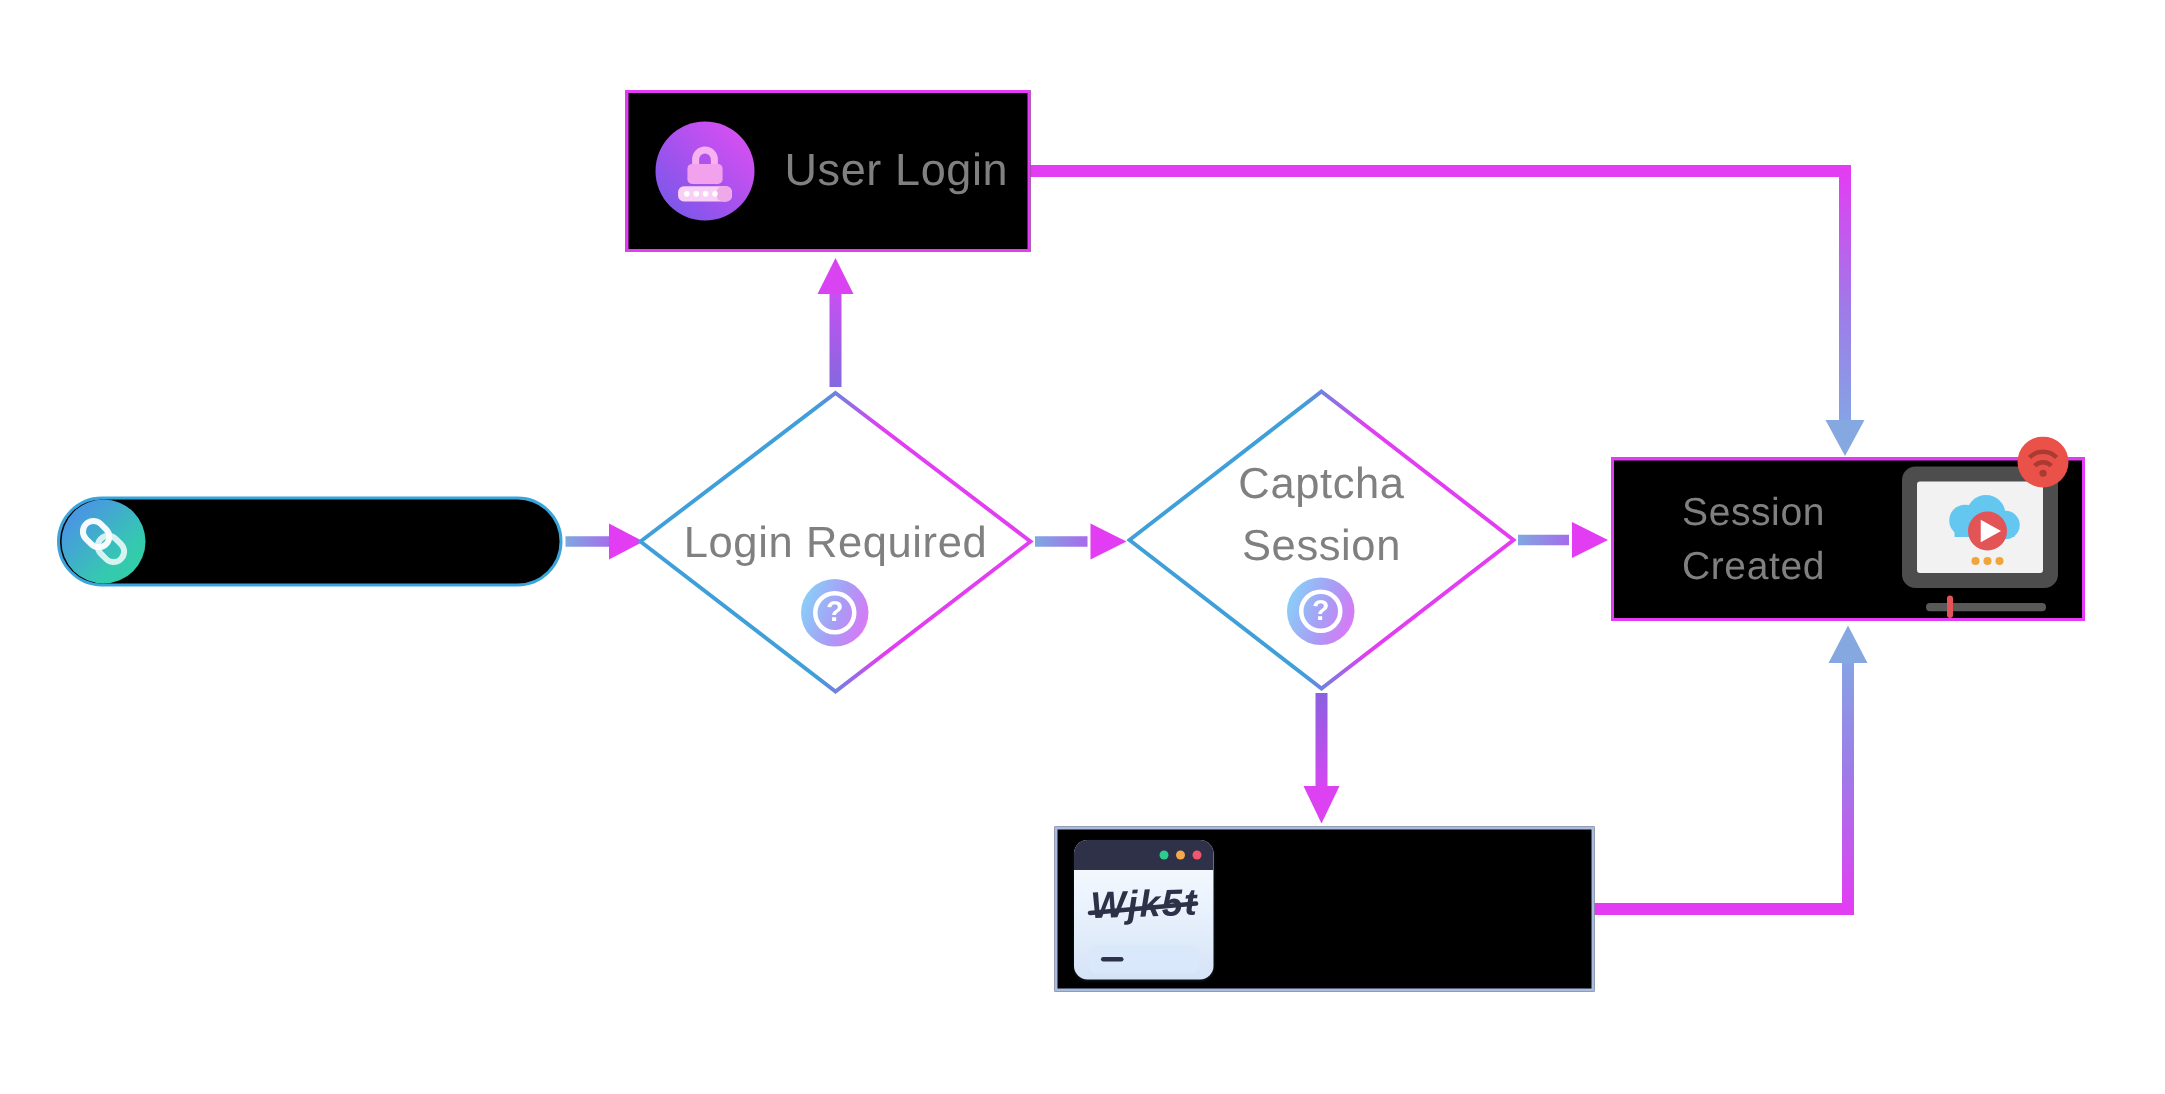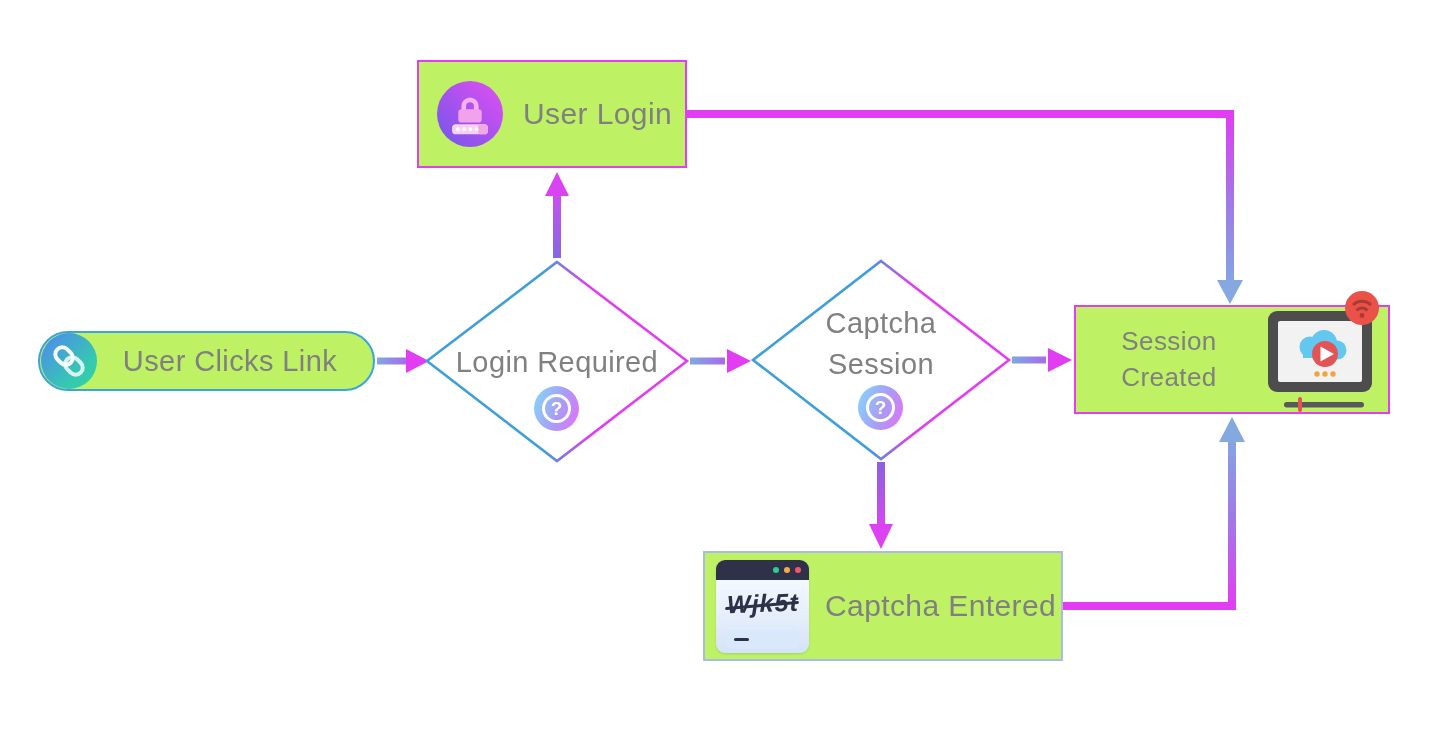--- a/index.html
+++ b/index.html
@@ -16,21 +16,21 @@
     position: absolute;
     left: 0; top: 0;
     width: 1443px; height: 729px;
     z-index: 1;
   }
   .node {
     position: absolute;
     z-index: 2;
     display: flex;
     align-items: center;
-    background: #bef264;
+    background: #000000;
     color: #808080;
   }
   .node .label {
     color: #808080;
     letter-spacing: 0.4px;
     line-height: 1.38;
   }
   
   .pill {
     left: 38px; top: 331px;
@@ -270,21 +270,20 @@
 
   <div class="node pill">
     <div class="icon-circle link-circle">
       <svg width="36" height="36" viewBox="0 0 36 36">
         <g transform="rotate(-45 18 18)" fill="none" stroke="#ffffff" stroke-width="4">
           <rect x="11" y="1.5" width="14" height="19" rx="7" opacity="0.95"></rect>
           <rect x="11" y="15.5" width="14" height="19" rx="7" opacity="0.8"></rect>
         </g>
       </svg>
     </div>
-    <div class="label">User Clicks Link</div>
   </div>
 
   <div class="node box user-login">
     <div class="icon-circle lock-circle">
       <svg width="50" height="50" viewBox="0 0 64 64">
         <path d="M24 28 v-6 a8 8 0 0 1 16 0 v6" stroke="#F5B2EE" stroke-width="6" fill="none"></path>
         <rect x="17" y="26" width="30" height="17" rx="4" fill="#F2A2EC"></rect>
         <rect x="9" y="45" width="46" height="13" rx="5" fill="#F8CFF5"></rect>
         <rect x="42" y="45" width="13" height="13" rx="5" fill="#EFA9E9"></rect>
         <circle cx="16.5" cy="51.5" r="2.4" fill="#ffffff"></circle>
@@ -339,16 +338,15 @@
         <span class="tb-dot" style="background:#F2566E"></span>
       </div>
       <div class="captcha-word-row">
         <span class="captcha-word">Wjk5t</span>
         <span class="captcha-strike"></span>
       </div>
       <div class="captcha-input">
         <span class="captcha-dash"></span>
       </div>
     </div>
-    <div class="label">Captcha Entered</div>
   </div>
 
 </div>
 
 </body></html>

